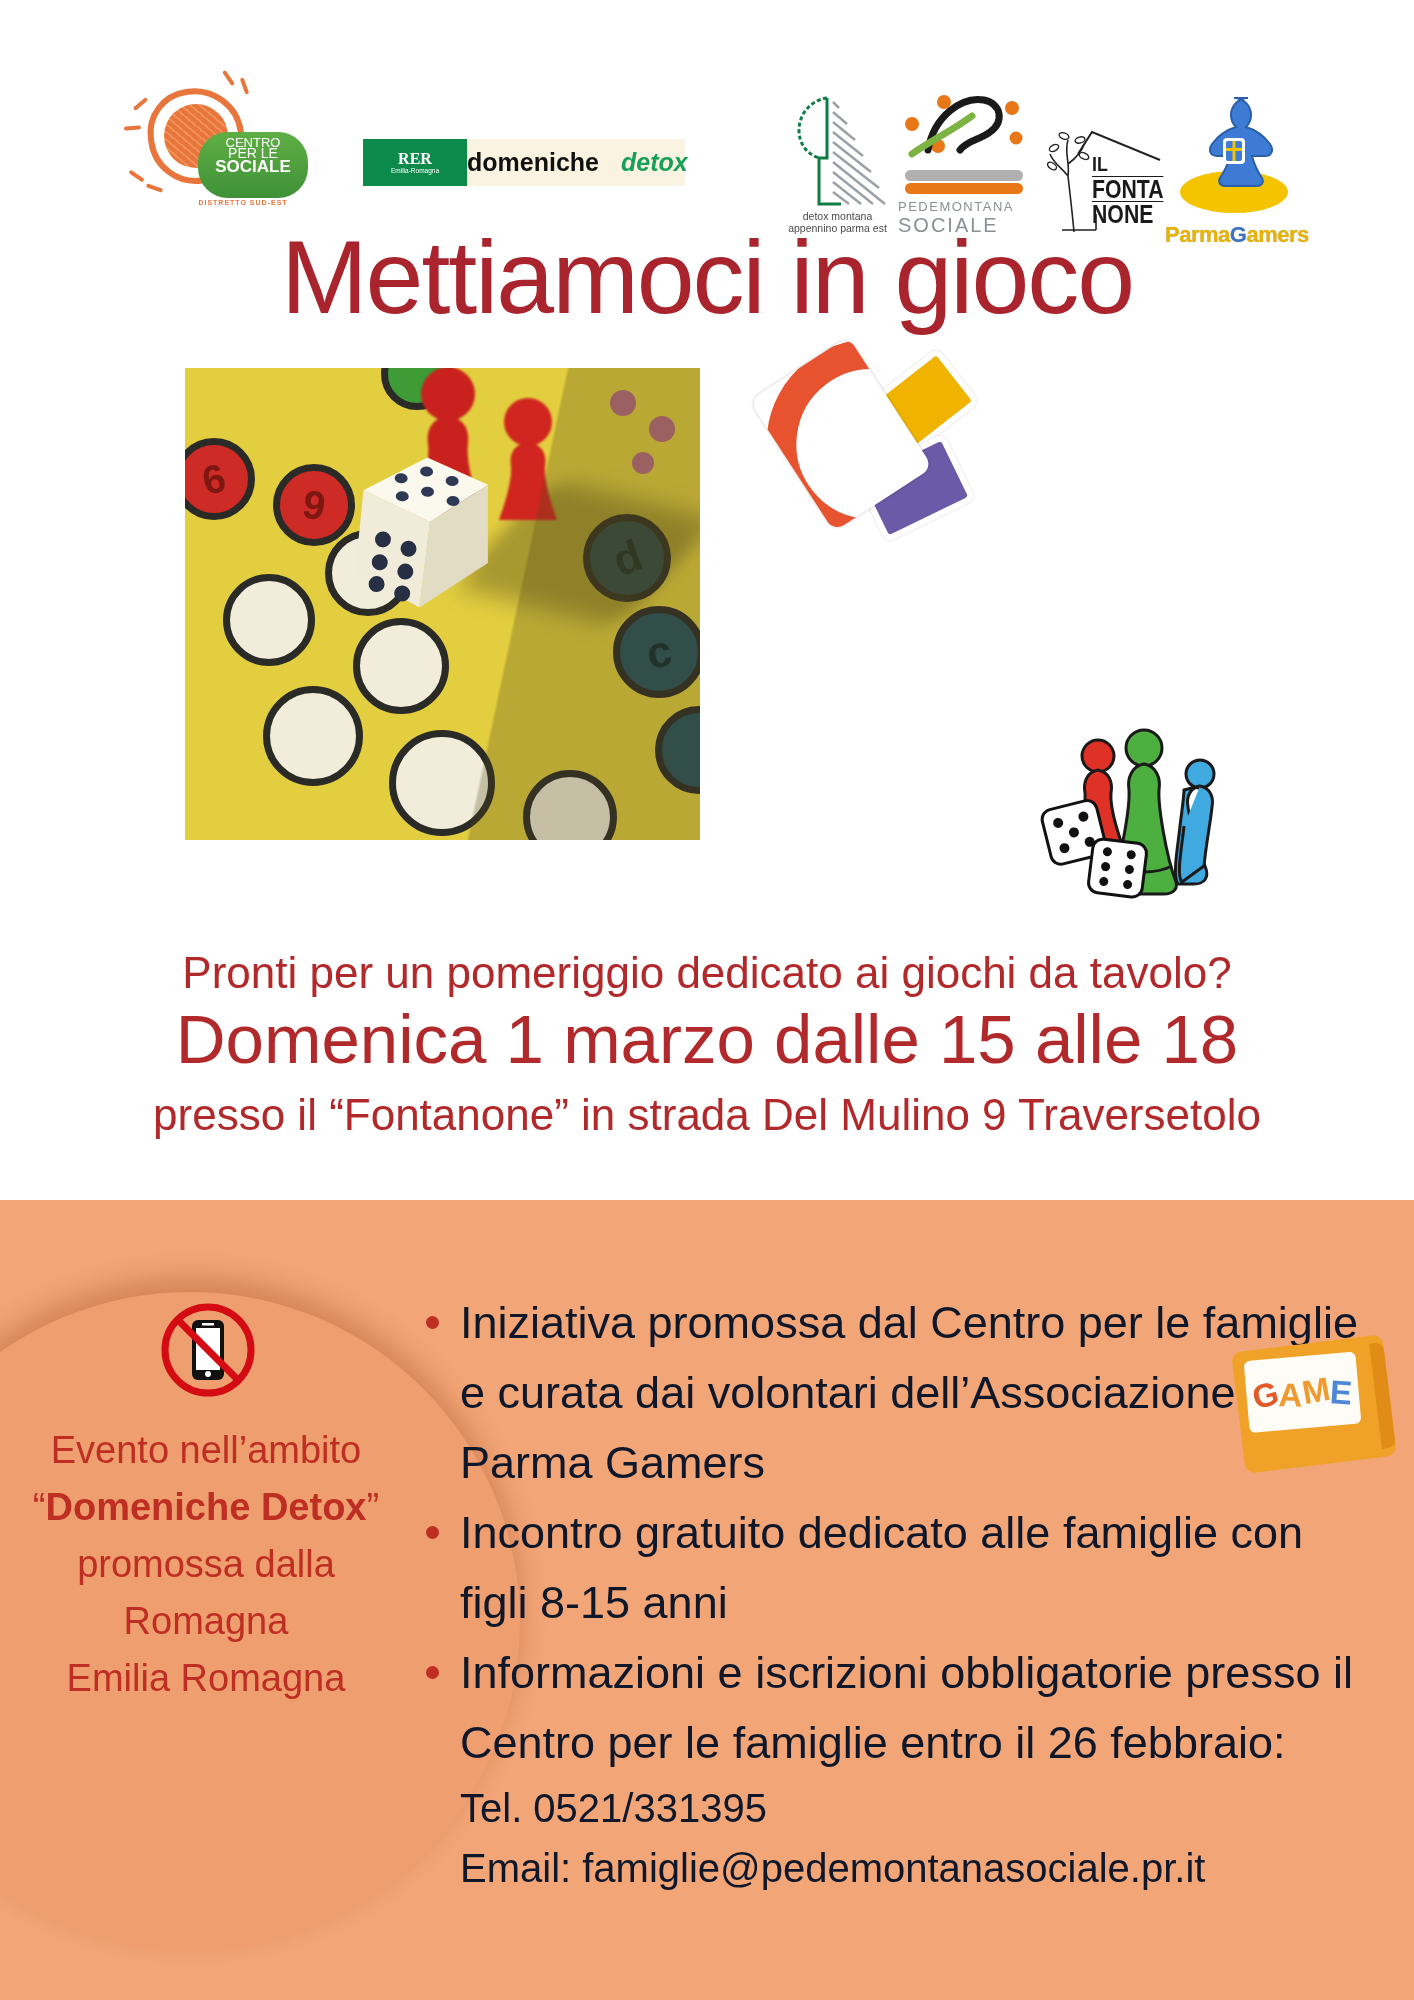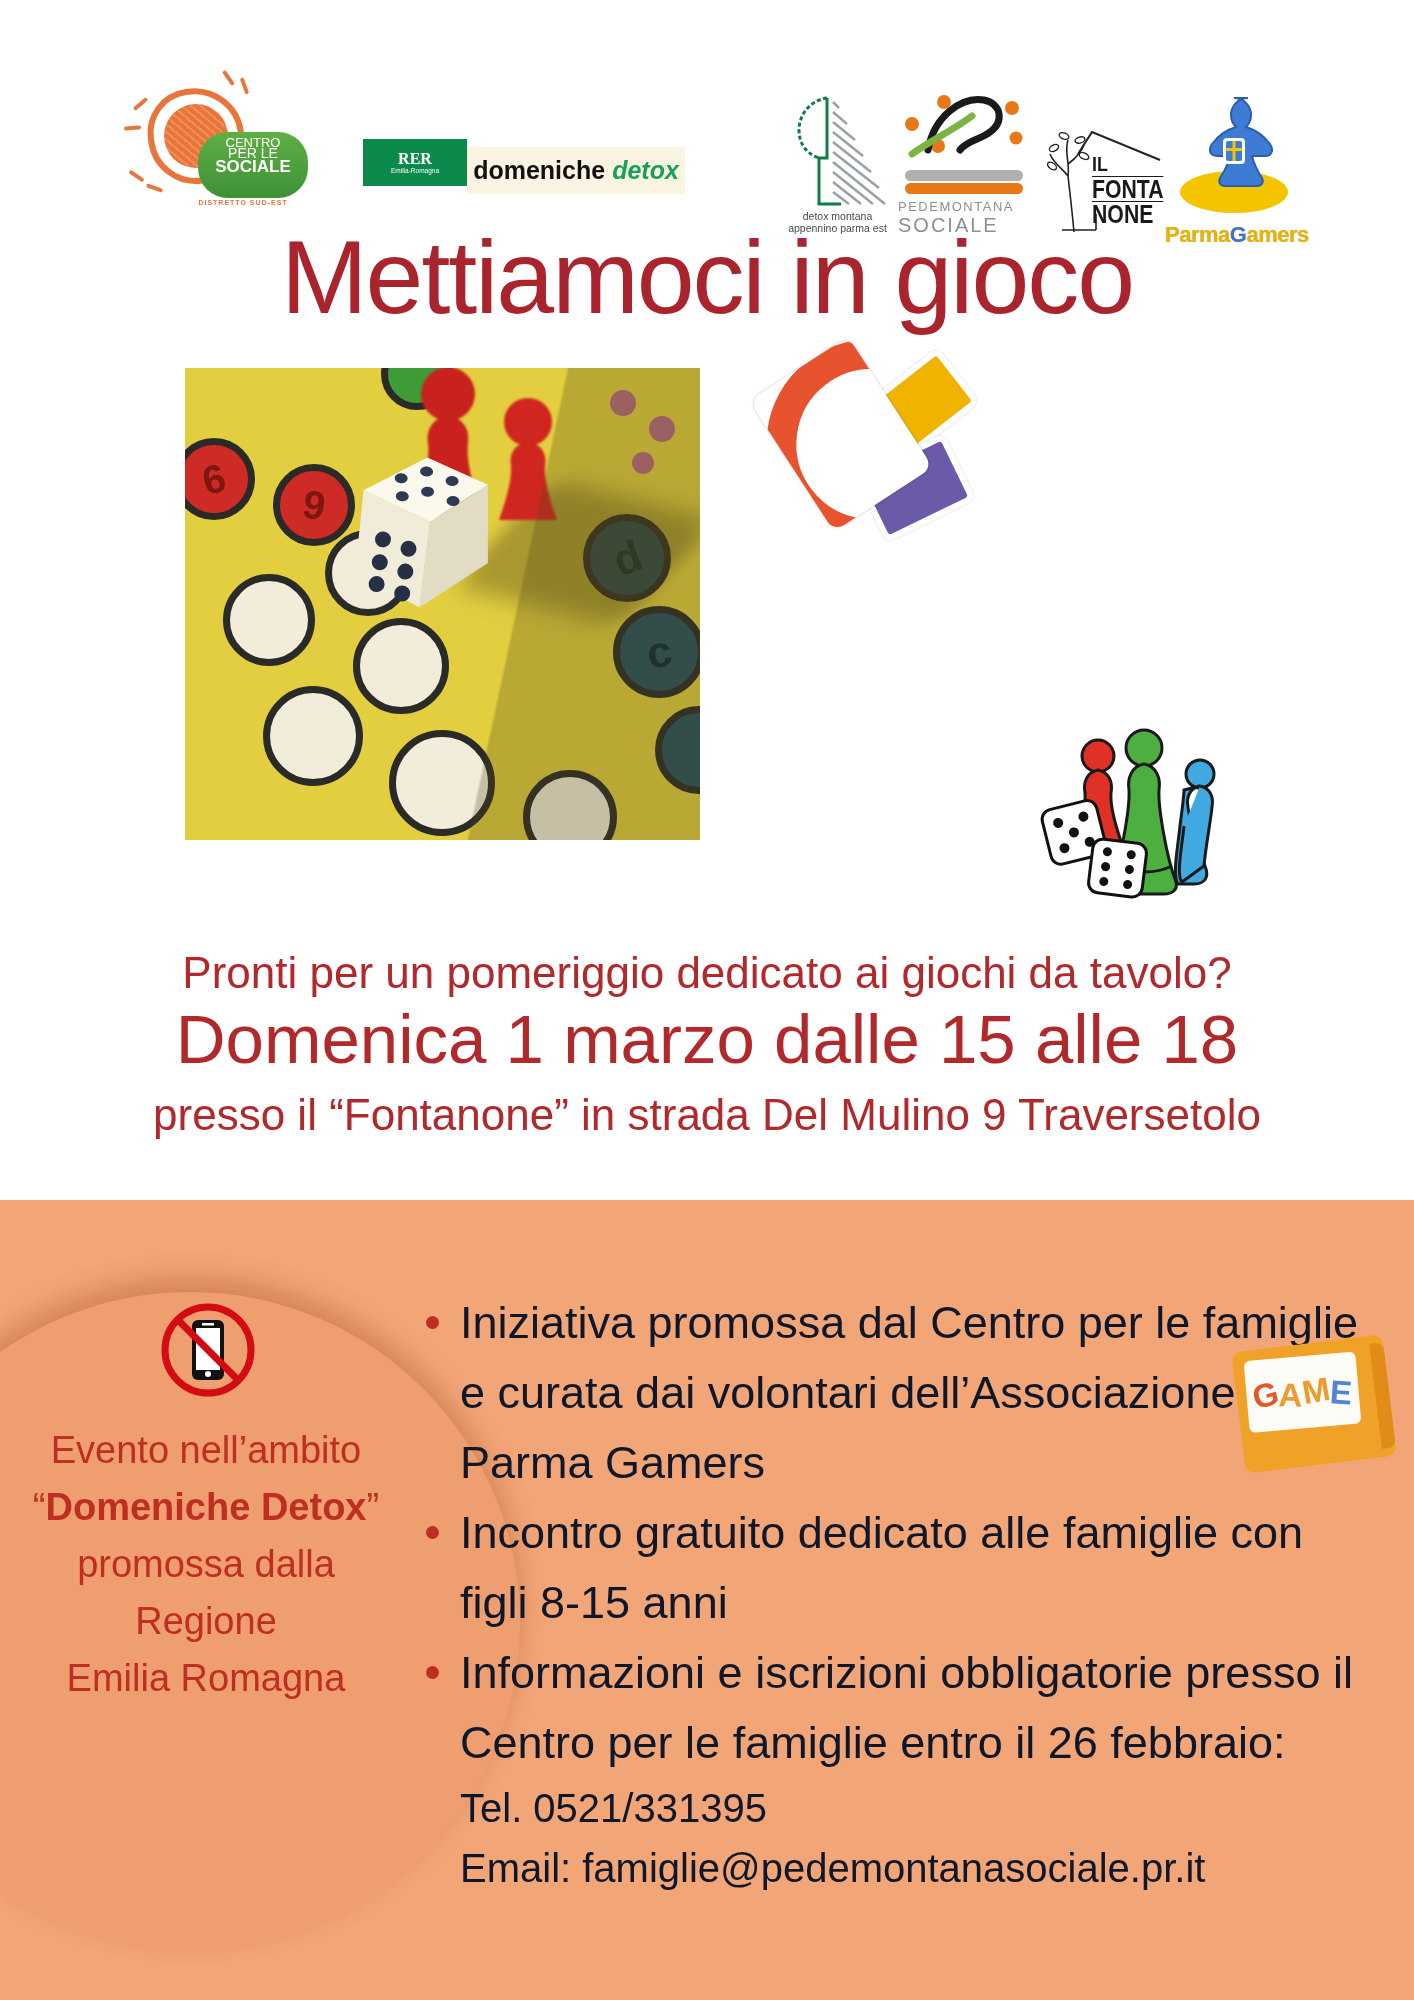--- a/index.html
+++ b/index.html
@@ -21,21 +21,21 @@
   .cf-cloud::before{content:"";position:absolute;left:-10px;top:-12px;width:48px;height:48px;border-radius:50%;background:#57A83F;z-index:-1;}
   .cf-l1{font-size:13px;font-weight:normal;line-height:13px;}
   .cf-l2{font-size:14px;line-height:9px;}
   .cf-l3{font-size:17px;font-weight:bold;line-height:18px;}
   .cf-sub{position:absolute;left:60px;top:113px;width:130px;text-align:center;font-size:7px;color:#E8763C;font-weight:bold;letter-spacing:1px;}
 
   .logo-rer{left:363px;top:139px;height:47px;display:flex;}
   .rer-green{width:104px;height:47px;background:#0B8A4B;color:#fff;display:flex;flex-direction:column;align-items:center;justify-content:center;}
   .rer-mark{font-family:"Liberation Serif",serif;font-weight:bold;font-size:16px;line-height:16px;}
   .rer-region{font-size:6.5px;line-height:8px;}
-  .rer-cream{width:218px;height:47px;background:#FAF3E1;display:flex;align-items:center;justify-content:center;gap:7px;margin-top:8px;}
+  .rer-cream{width:218px;height:47px;background:#FAF3E1;display:flex;align-items:center;gap:22px;}
   .dd-black{font-size:25px;font-weight:800;color:#111;}
   .dd-green{font-size:25px;font-weight:800;font-style:italic;color:#18A05A;}
 
   .logo-um{left:775px;top:92px;width:125px;text-align:center;}
   .um-art{position:relative;width:125px;height:118px;}
   .um-l{font-size:10.5px;color:#4A4A4A;line-height:12px;}
 
   .logo-ps{left:898px;top:92px;width:132px;text-align:left;}
   .ps-bar{width:118px;height:11px;border-radius:6px;margin:2px auto 0;}
   .ps-bar.gray{background:#B0B0B0;}
@@ -331,21 +331,21 @@
       <rect x="38" y="28" width="24" height="42" fill="#fff"></rect>
       <circle cx="50" cy="74" r="3" fill="#fff"></circle>
       <circle cx="50" cy="50" r="43" fill="none" stroke="#D40B12" stroke-width="7"></circle>
       <line x1="21" y1="21" x2="79" y2="79" stroke="#D40B12" stroke-width="7" stroke-linecap="round"></line>
     </svg>
 
     <div class="badge-text">
       <div>Evento nell’ambito</div>
       <div><span>“</span><span class="badge-bold">Domeniche Detox</span><span>”</span></div>
       <div>promossa dalla</div>
-      <div>Regione</div>
+      <div>Romagna</div>
       <div>Emilia Romagna</div>
     </div>
 
     <ul class="bullets">
       <li><span>Iniziativa promossa dal Centro per le famiglie e curata dai volontari dell’Associazione Parma Gamers</span></li>
       <li><span>Incontro gratuito dedicato alle famiglie con figli 8-15 anni</span></li>
       <li><span>Informazioni e iscrizioni obbligatorie presso il Centro per le famiglie entro il 26 febbraio:</span>
         <div class="contact-line">Tel. 0521/331395</div>
         <div class="contact-line">Email: famiglie@pedemontanasociale.pr.it</div>
       </li>

